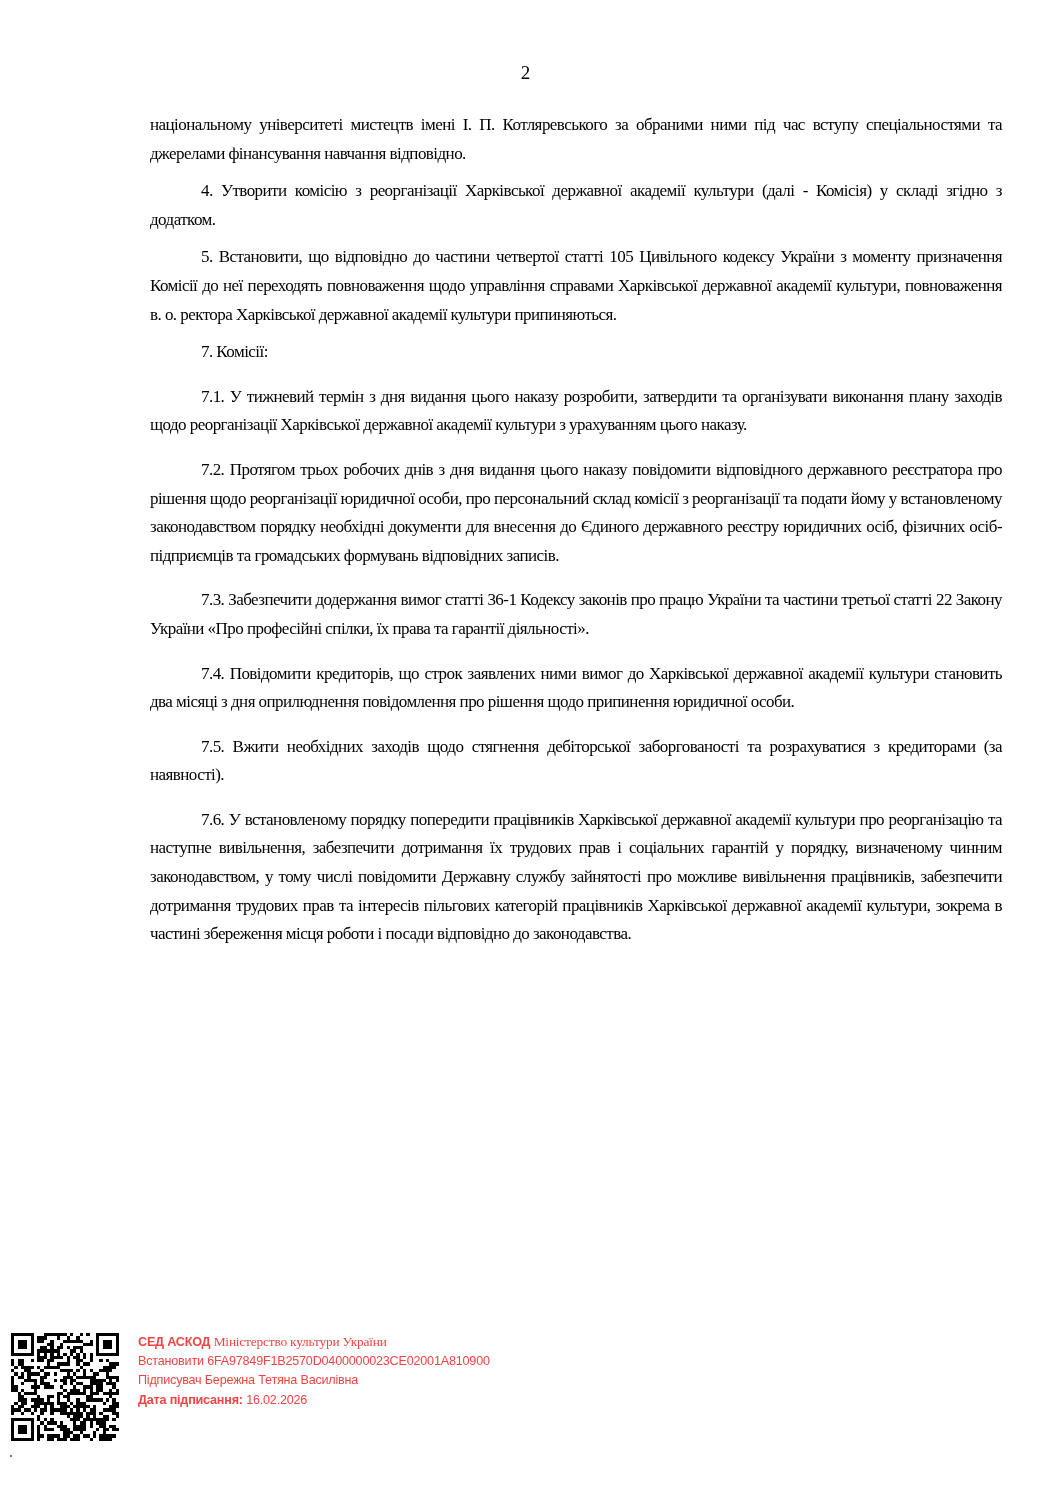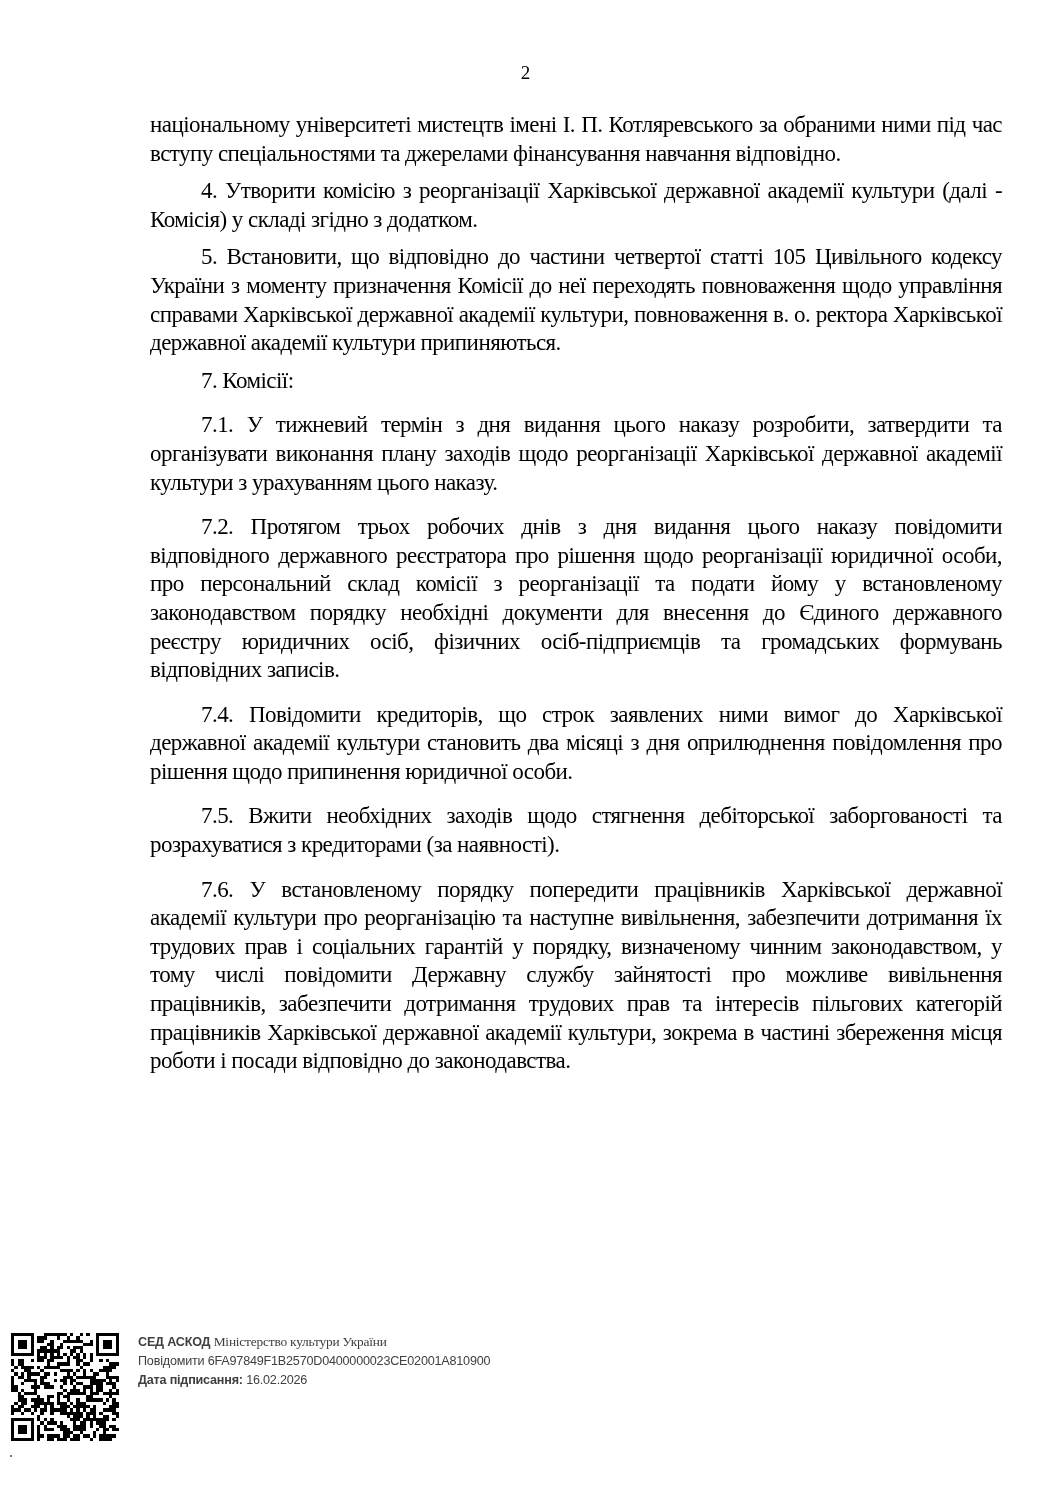--- a/index.html
+++ b/index.html
@@ -3,57 +3,58 @@
   <meta charset="utf-8">
   <style>
     html, body { margin: 0; padding: 0; background: #ffffff; }
     body { width: 1051px; height: 1486px; position: relative; overflow: hidden; color: #000; }
     .page-number {
       position: absolute; top: 62px; left: 0; width: 1051px; text-align: center;
       font-family: "Liberation Serif", serif; font-size: 19px;
     }
     .body-text {
       position: absolute; left: 150px; top: 111px; width: 852px;
-      font-family: "Liberation Serif", serif; font-size: 23px; line-height: 28.6px;
+      font-family: "Liberation Serif", serif; font-size: 17px; line-height: 28.6px;
       letter-spacing: -0.55px; word-spacing: 0px;
     }
     .para { margin: 0; text-align: justify; text-indent: 0; }
     .para.indent { text-indent: 51px; }
     .para.gap { margin-top: 9px; }
     .para.nogap { margin-top: 16px; }
     .footer {
       position: absolute; left: 0; top: 1326px; width: 1051px; height: 140px;
     }
     .qr {
       position: absolute; left: 11px; top: 7px; width: 108px; height: 108px;
     }
     .qr svg { width: 108px; height: 108px; display: block; }
     .dot { position: absolute; left: 10px; top: 129px; width: 2px; height: 2px; background: #777; }
     .sig {
       position: absolute; left: 138px; top: 6px;
       font-family: "Liberation Sans", sans-serif; font-size: 12.6px; line-height: 19.2px;
-      letter-spacing: -0.2px; color: #404040;
+      letter-spacing: -0.2px; color: #ef4444;
     }
     .sig-line { white-space: nowrap; }
     .b { font-weight: bold; }
     .serif { font-family: "Liberation Serif", serif; font-size: 13.4px; }
     .u { }
   </style>
 </head>
 <body>
 
 <div class="page-number">2</div>
 
 <div class="body-text">
   <p class="para">національному університеті мистецтв імені І. П. Котляревського за обраними ними під час вступу спеціальностями та джерелами фінансування навчання відповідно.</p>
   <p class="para indent gap">4. Утворити комісію з реорганізації Харківської державної академії культури (далі - Комісія) у складі згідно з додатком.</p>
   <p class="para indent gap">5. Встановити, що відповідно до частини четвертої статті 105 Цивільного кодексу України з моменту призначення Комісії до неї переходять повноваження щодо управління справами Харківської державної академії культури, повноваження в. о. ректора Харківської державної академії культури припиняються.</p>
   <p class="para indent gap">7. Комісії:</p>
   <p class="para indent nogap">7.1. У тижневий термін з дня видання цього наказу розробити, затвердити та організувати виконання плану заходів щодо реорганізації Харківської державної академії культури з урахуванням цього наказу.</p>
   <p class="para indent nogap">7.2. Протягом трьох робочих днів з дня видання цього наказу повідомити відповідного державного реєстратора про рішення щодо реорганізації юридичної особи, про персональний склад комісії з реорганізації та подати йому у встановленому законодавством порядку необхідні документи для внесення до Єдиного державного реєстру юридичних осіб, фізичних осіб-підприємців та громадських формувань відповідних записів.</p>
+  <p class="para indent nogap">7.3. Забезпечити додержання вимог статті 36-1 Кодексу законів про працю України та частини третьої статті 22 Закону України «Про професійні спілки, їх права та гарантії діяльності».</p>
   <p class="para indent nogap">7.4. Повідомити кредиторів, що строк заявлених ними вимог до Харківської державної академії культури становить два місяці з дня оприлюднення повідомлення про рішення щодо припинення юридичної особи.</p>
   <p class="para indent nogap">7.5. Вжити необхідних заходів щодо стягнення дебіторської заборгованості та розрахуватися з кредиторами (за наявності).</p>
   <p class="para indent nogap">7.6. У встановленому порядку попередити працівників Харківської державної академії культури  про реорганізацію та наступне вивільнення, забезпечити дотримання їх трудових прав і соціальних гарантій у порядку, визначеному чинним законодавством, у тому числі повідомити Державну службу зайнятості про можливе вивільнення працівників, забезпечити дотримання трудових прав та інтересів пільгових категорій працівників Харківської державної академії культури, зокрема в частині збереження місця роботи і посади відповідно до законодавства.</p>
 </div>
 
 <div class="footer">
   <div class="qr">
     <svg id="qr-svg" viewBox="0 0 33 33" shape-rendering="crispEdges" xmlns="http://www.w3.org/2000/svg">
         <rect x="0" y="0" width="1" height="1" fill="#000"></rect>
         <rect x="1" y="0" width="1" height="1" fill="#000"></rect>
@@ -622,21 +623,25 @@
       </svg>
   </div>
   <div class="dot"></div>
 
   <div class="sig">
     <div class="sig-line">
       <span class="b">СЕД АСКОД</span>
       <span class="serif">Міністерство культури України</span>
     </div>
     <div class="sig-line">
-      <span>Повідомити</span>
+      <span>Встановити</span>
       <span class="u">6FA97849F1B2570D0400000023CE02001A810900</span>
+    </div>
+    <div class="sig-line">
+      <span>Підписувач</span>
+      <span class="u">Бережна Тетяна Василівна</span>
     </div>
     <div class="sig-line">
       <span class="b">Дата підписання:</span>
       <span class="u">16.02.2026</span>
     </div>
   </div>
 </div>
 
 </body></html>

